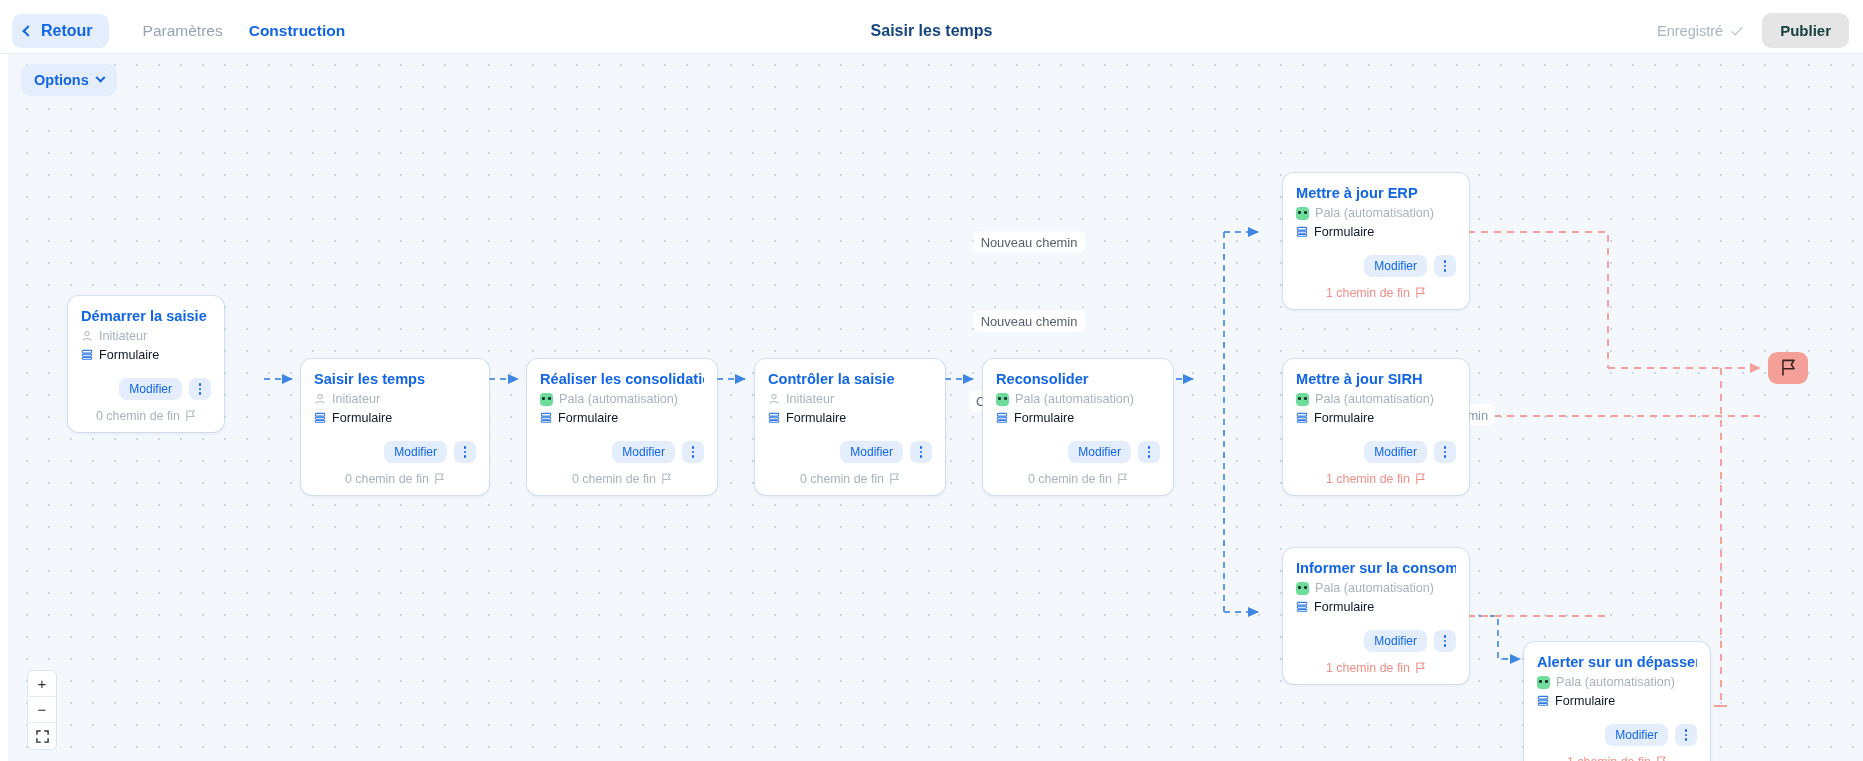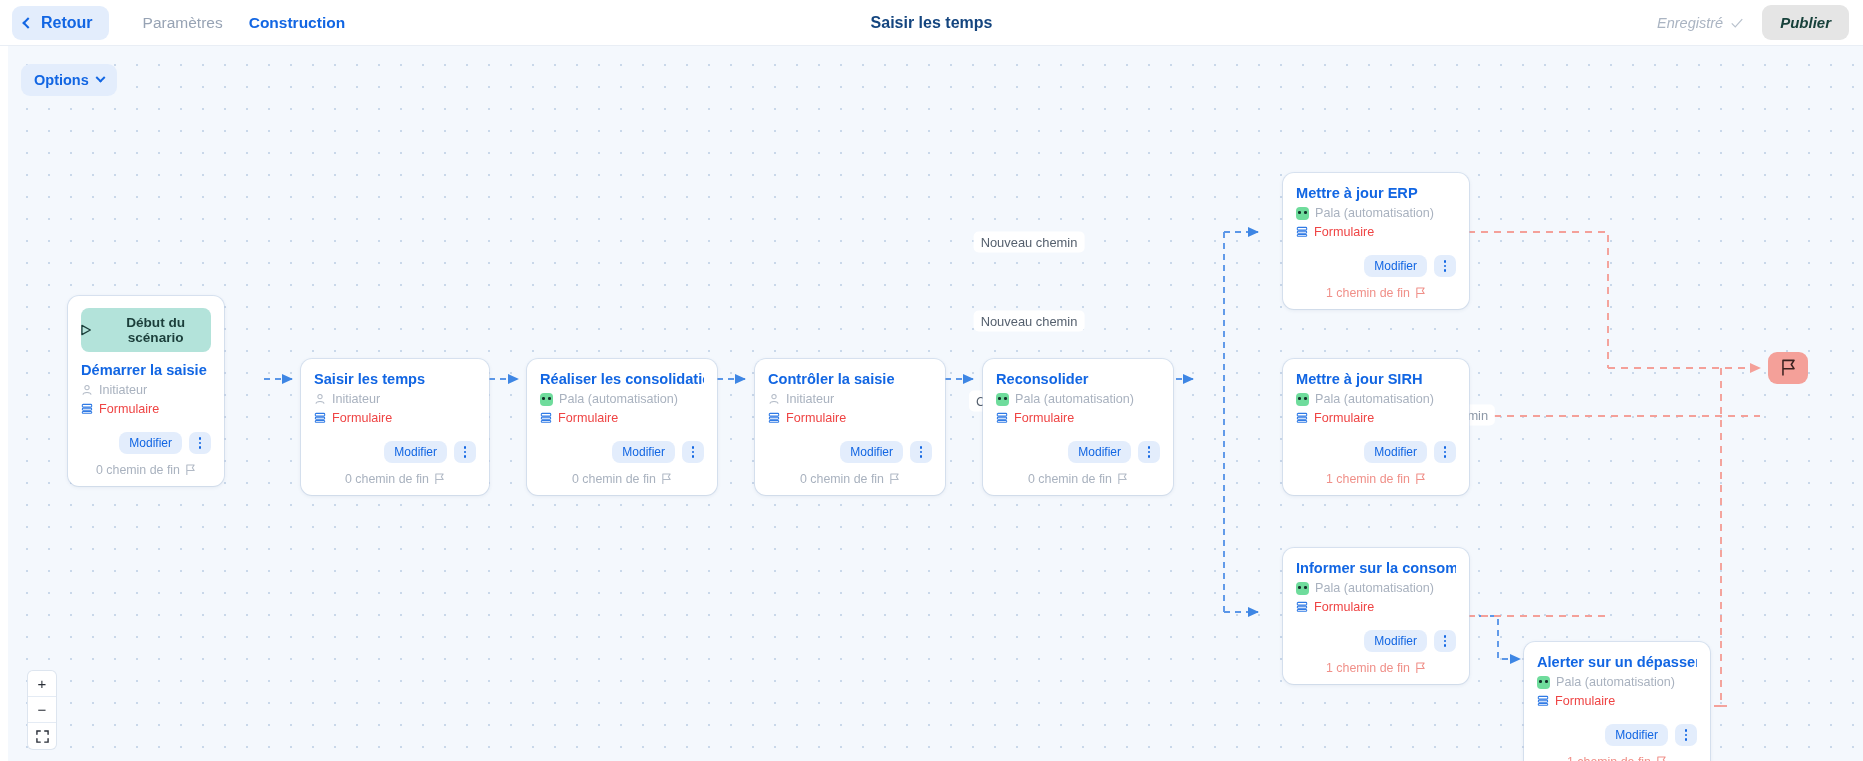--- a/index.html
+++ b/index.html
@@ -5,21 +5,21 @@
   * { box-sizing: border-box; margin: 0; padding: 0; }
   html, body {
     width: 1863px; height: 761px;
     font-family: "Liberation Sans", sans-serif;
     background: #ffffff;
     overflow: hidden;
   }
 
   
   .topbar {
-    position: absolute; top: 0; left: 0;
+    position: absolute; top: 8px; left: 0;
     width: 1863px; height: 46px;
     background: #ffffff;
     border-bottom: 1px solid #e9eef5;
     display: flex; align-items: center;
     z-index: 50;
   }
   .back-btn {
     display: flex; align-items: center; gap: 7px;
     margin-left: 12px;
     background: #e3edfc;
@@ -42,21 +42,21 @@
   .nav-tab.active { color: #1266e3; font-weight: bold; }
 
   .page-title {
     position: absolute; left: 0; right: 0; top: 0;
     height: 46px; line-height: 46px; text-align: center;
     font-size: 16px; font-weight: bold; color: #14457f;
     pointer-events: none;
   }
   .topbar-right {
     margin-left: auto; display: flex; align-items: center; gap: 18px;
-    margin-right: 14px; z-index: 3; font-style: italic;
+    margin-right: 14px; z-index: 3;
   }
   .saved-label { font-size: 14.5px; color: #aab4c2; display: flex; align-items: center; gap: 7px; }
   .check-ic { width: 14px; height: 14px; }
   .publish-btn {
     background: #e5e5e5; color: #17413b;
     font-size: 15px; font-weight: bold;
     padding: 9px 18px; border-radius: 9px; cursor: pointer;
   }
 
   
@@ -98,21 +98,21 @@
   }
   .node .title {
     font-size: 14.6px; font-weight: bold; color: #1266e3;
     white-space: nowrap; overflow: hidden;
   }
   .node .meta {
     display: flex; align-items: center; gap: 6px;
     font-size: 12.6px; color: #a9b2bf;
     margin-top: 5px; white-space: nowrap;
   }
-  .node .meta.form { color: #ef4444; }
+  .node .meta.form { color: #0f172a; }
   .node .actions {
     display: flex; align-items: center; justify-content: flex-end;
     gap: 7px; margin-top: 16px;
   }
   .modifier {
     background: #e3edfc; color: #1266e3;
     font-size: 12px; border-radius: 8px;
     padding: 4px 10px; cursor: pointer;
   }
   .kebab {
@@ -246,26 +246,20 @@
       <path d="M1460,570 H1601"></path>
 
       <path d="M1600,322 H1752" marker-end="url(#ar)"></path>
       <path d="M1713,322 V660 H1600"></path>
 
       <path d="M1719,660 H1713"></path>
     </g>
   </svg>
 
   <div class="node" id="node-start" style="left:60px; top:250px; width:156px;">
-    <div class="start-pill">
-      <svg width="11" height="12" viewBox="0 0 11 12">
-        <path d="M1,1 L10,6 L1,11 z" fill="none" stroke="#1b3e3a" stroke-width="1.4" stroke-linejoin="round"></path>
-      </svg>
-      <span>Début du scénario</span>
-    </div>
     <div class="title">Démarrer la saisie</div>
     <div class="meta">
       <svg width="12" height="12" viewBox="0 0 14 14">
         <circle cx="7" cy="4.3" r="2.5" fill="none" stroke="#b2bac6" stroke-width="1.2"></circle>
         <path d="M2.4,12.4 C2.4,9.2 11.6,9.2 11.6,12.4" fill="none" stroke="#b2bac6" stroke-width="1.2"></path>
       </svg>
       <span>Initiateur</span>
     </div>
     <div class="meta form">
       <svg width="12" height="12" viewBox="0 0 14 14">

